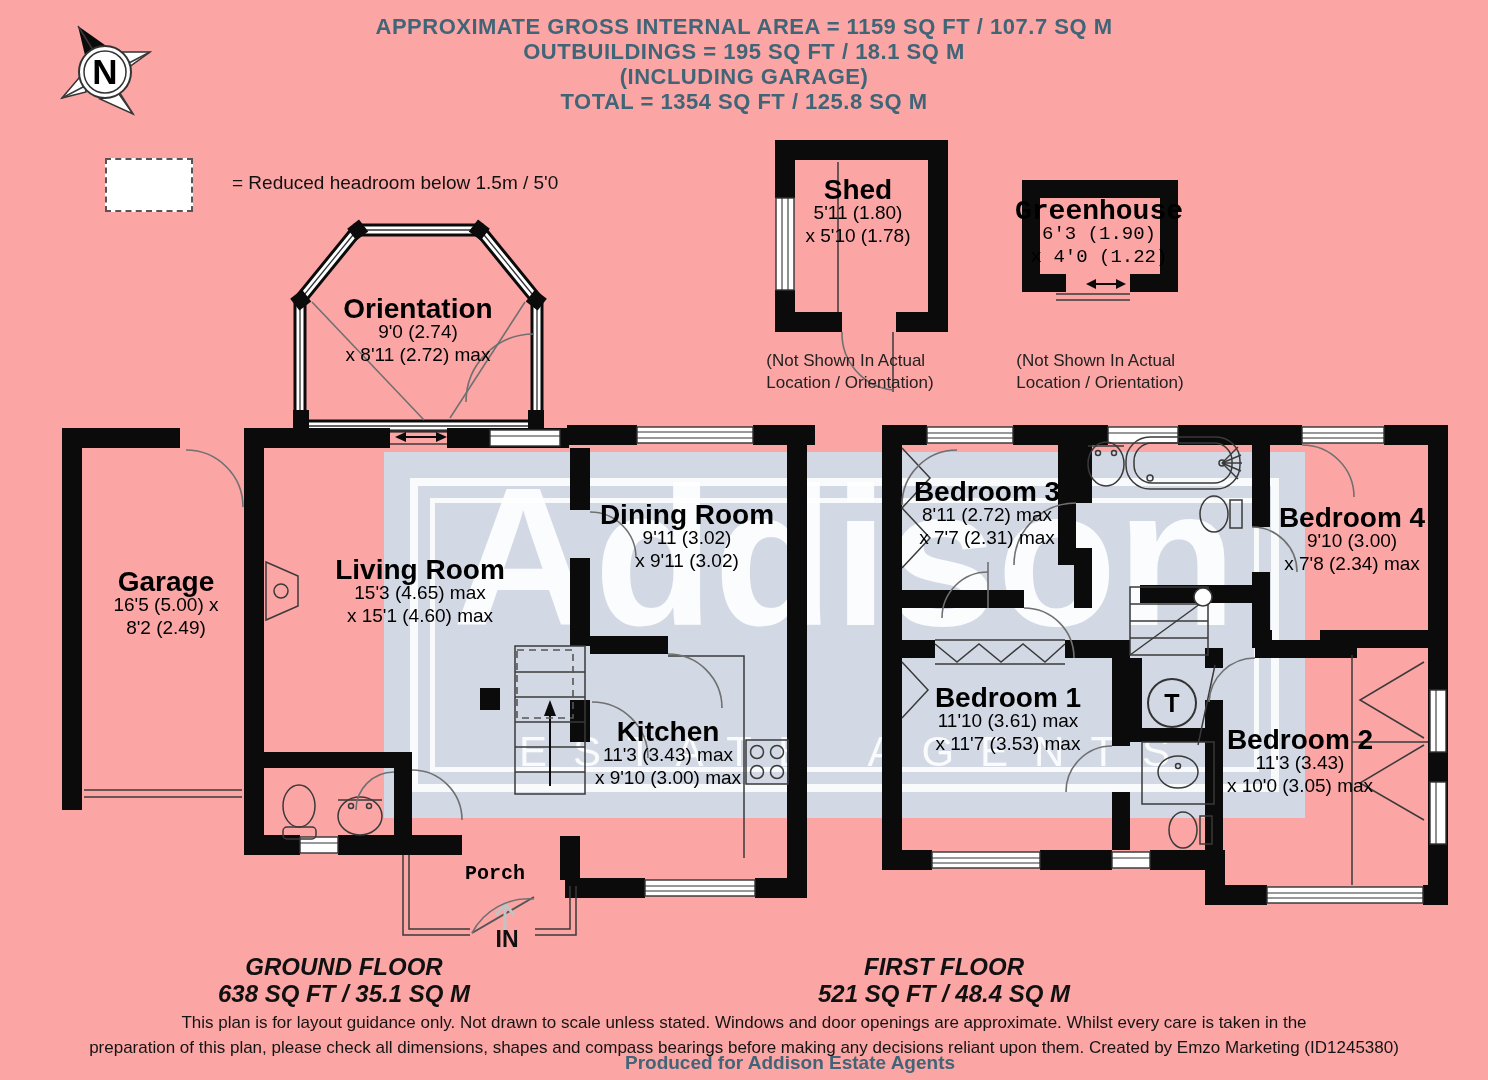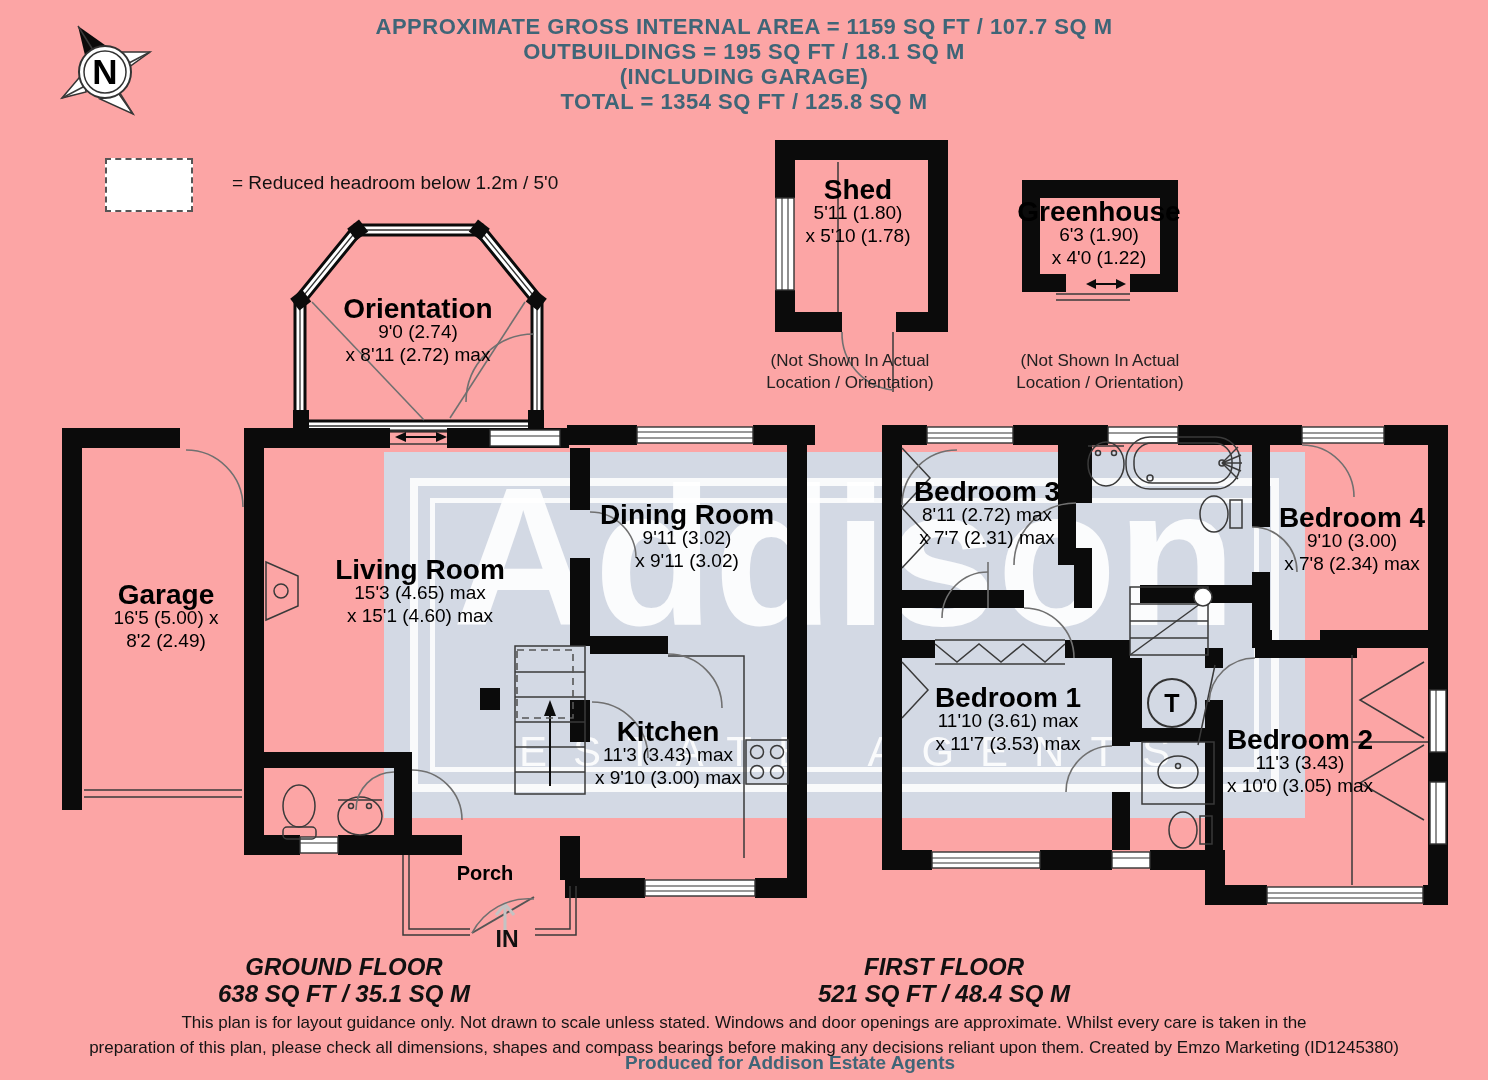--- a/index.html
+++ b/index.html
@@ -11,29 +11,29 @@
   .ftr-disc{position:absolute;left:0;top:1010px;width:100%;text-align:center;z-index:4;
        font-size:17px;line-height:25px;color:#141414;}
   .ftr-prod{position:absolute;left:8px;top:1052px;width:100%;text-align:center;z-index:4;
        font-size:19px;font-weight:bold;color:#3f6577;padding-left:38px;}
   .floor-title{position:absolute;z-index:4;text-align:center;transform:translateX(-50%);
        font-weight:bold;font-size:24px;line-height:27px;color:#111;font-style:italic;}
   
   .rlabel{position:absolute;z-index:3;text-align:center;transform:translateX(-50%);
        font-size:19px;line-height:23px;color:#000;white-space:nowrap;}
   .rlabel .rname{font-weight:bold;font-size:28px;}
-  .note{position:absolute;z-index:3;text-align:center;transform:translateX(-50%);
+  .note{position:absolute;z-index:3;text-align:left;transform:translateX(-50%);
        font-size:17px;line-height:22px;color:#222;white-space:nowrap;}
   .legend-text{position:absolute;left:232px;top:172px;z-index:4;font-size:19px;color:#111;}
   .legend-box{position:absolute;left:105px;top:158px;width:84px;height:50px;z-index:4;
        border:2px dashed #555;background:#fff;}
   .in-label{position:absolute;left:507px;top:926px;z-index:3;transform:translateX(-50%);
        font-size:23px;font-weight:bold;color:#111;}
-  .porch-label{position:absolute;left:485px;top:862px;z-index:3;transform:translateX(-50%);
-       font-size:20px;font-weight:bold;color:#000;}
+  .porch-label{position:absolute;left:495px;top:862px;z-index:3;transform:translateX(-50%);
+       font-size:20px;font-weight:bold;color:#000;font-family:Liberation Mono, monospace;}
   .t-label{position:absolute;left:1172px;top:689px;z-index:3;transform:translateX(-50%);
        font-size:25px;font-weight:bold;color:#000;}
   .n-label{position:absolute;left:105px;top:52px;z-index:5;transform:translateX(-50%);
        font-size:35px;font-weight:bold;color:#000;}
   
   .wm{position:absolute;left:384px;top:452px;width:921px;height:366px;z-index:1;
       background:#d3d9e4;}
   .wm .b1{position:absolute;inset:26px;border:8px solid rgba(255,255,255,.85);}
   .wm .b2{position:absolute;inset:46px;border:5px solid rgba(255,255,255,.85);}
   .wm .nm{position:absolute;left:0;top:6px;width:100%;text-align:center;
@@ -54,21 +54,21 @@
 <div class="canvas">
 
   <div class="hdr">
     <div>APPROXIMATE GROSS INTERNAL AREA = 1159 SQ FT / 107.7 SQ M</div>
     <div>OUTBUILDINGS = 195 SQ FT / 18.1 SQ M</div>
     <div>(INCLUDING GARAGE)</div>
     <div>TOTAL = 1354 SQ FT / 125.8 SQ M</div>
   </div>
 
   <div class="legend-box"></div>
-  <div class="legend-text">= Reduced headroom below 1.2m / 5'0</div>
+  <div class="legend-text">= Reduced headroom below 1.5m / 5'0</div>
 
   <div class="n-label">N</div>
 
   <div class="wm">
     <div class="b1"></div>
     <div class="b2"></div>
     <div class="nm">Addison</div>
     <div class="sb">ESTATE AGENTS</div>
   </div>
 
@@ -355,21 +355,21 @@
       <path class="arc" d="M1112,746 A46,46 0 0 0 1066,792"></path>
       <path class="arc" d="M902,505 A55,55 0 0 1 957,450"></path>
     </g>
   </svg>
 
   <div class="rlabel" style="left:418px;top:297px;">
     <div class="rname">Orientation</div>
     <div>9'0 (2.74)</div>
     <div>x 8'11 (2.72) max</div>
   </div>
-  <div class="rlabel" style="left:166px;top:570px;margin-top:13px;">
+  <div class="rlabel" style="left:166px;top:570px;">
     <div class="rname">Garage</div>
     <div>16'5 (5.00) x</div>
     <div>8'2 (2.49)</div>
   </div>
   <div class="rlabel" style="left:420px;top:558px;">
     <div class="rname">Living Room</div>
     <div>15'3 (4.65) max</div>
     <div>x 15'1 (4.60) max</div>
   </div>
   <div class="rlabel" style="left:687px;top:503px;">
@@ -387,21 +387,21 @@
 
   <div class="rlabel" style="left:858px;top:178px;">
     <div class="rname">Shed</div>
     <div>5'11 (1.80)</div>
     <div>x 5'10 (1.78)</div>
   </div>
   <div class="note" style="left:850px;top:350px;">
     <div>(Not Shown In Actual</div>
     <div>Location / Orientation)</div>
   </div>
-  <div class="rlabel" style="left:1099px;top:200px;">
+  <div class="rlabel" style="left:1099px;top:200px;font-family:Liberation Mono, monospace;">
     <div class="rname">Greenhouse</div>
     <div>6'3 (1.90)</div>
     <div>x 4'0 (1.22)</div>
   </div>
   <div class="note" style="left:1100px;top:350px;">
     <div>(Not Shown In Actual</div>
     <div>Location / Orientation)</div>
   </div>
 
   <div class="rlabel" style="left:987px;top:480px;">

